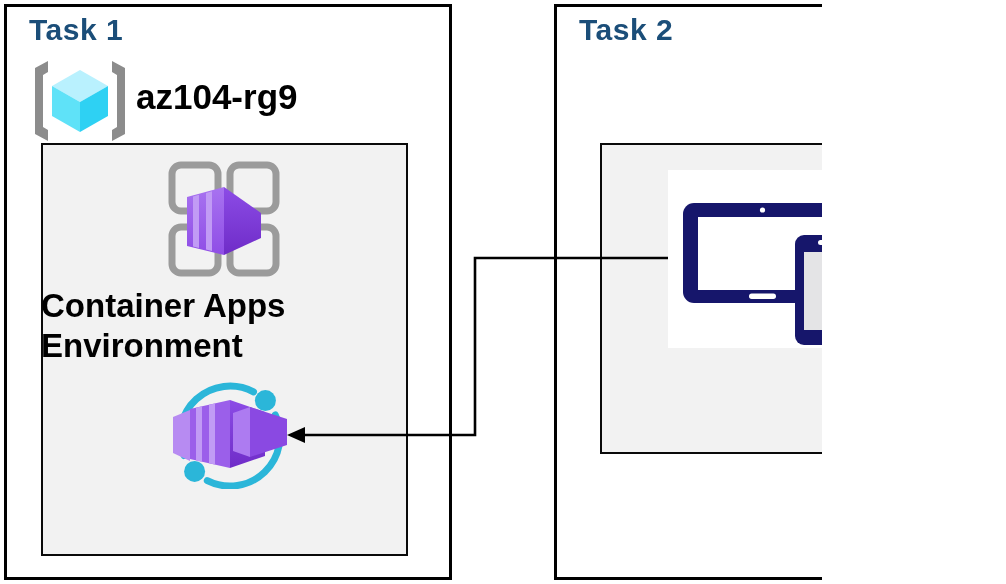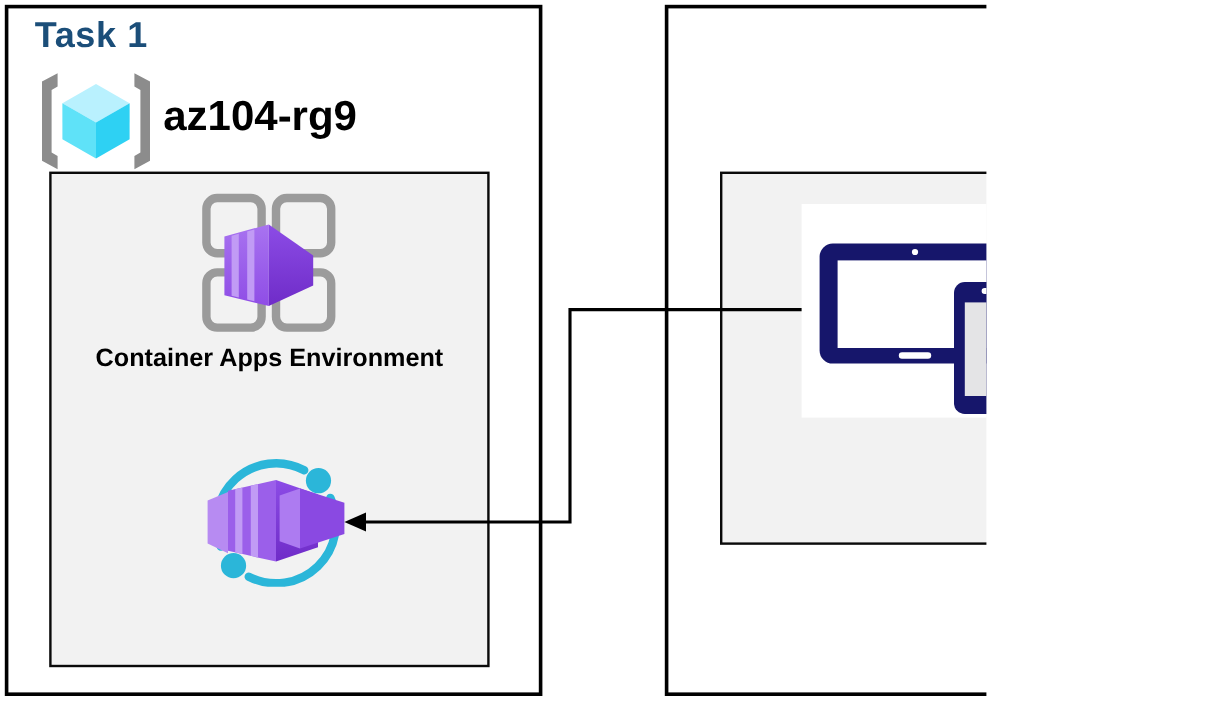--- a/index.html
+++ b/index.html
@@ -25,21 +25,21 @@
   }
   #task1-inner { left:41px; top:143px; width:367px; height:413px; }
   #task2-inner { left:600px; top:143px; width:366px; height:311px; }
   .icon-abs { position:absolute; line-height:0; }
   #rg-icon      { left:32px;  top:59px;  }
   #env-icon     { left:165px; top:158px; }
   #app-icon     { left:169px; top:382px; }
   #white-plate  { position:absolute; left:668px; top:170px; width:229px; height:178px; background:#ffffff; }
   .node-label {
     position:absolute; font-weight:700; color:#000000;
-    font-size:21px; line-height:1.21; text-align:center;
+    font-size:33px; line-height:1.21; text-align:left;
   }
   #rg-label { left:136px; top:76px; font-size:35px; text-align:left; white-space:nowrap; }
   #env-label  { left:41px;  top:286px; width:367px; }
   #app-label  { left:41px;  top:490px; width:367px; }
   #test-label { left:600px; top:368px; width:366px; }
   #connector-overlay {
     position:absolute; left:0; top:0; width:1006px; height:584px;
     pointer-events:none;
   }
 </style>
@@ -108,20 +108,21 @@
       <polygon points="40,22.7 46,21.4 46,82.6 40,81.2" fill="#C19BF5"></polygon>
       <polygon points="61,18 96,30 96,74 61,86" fill="url(#appGrad)"></polygon>
       <polygon points="64,31 81,25 81,75 64,69" fill="#AD7BF1"></polygon>
       <polygon points="81,25 118,37 118,63 81,75" fill="#8A49E2"></polygon>
       <circle cx="96.4" cy="18.6" r="10.5" fill="#2BB6D9"></circle>
       <circle cx="25.6" cy="89.4" r="10.5" fill="#2BB6D9"></circle>
     </svg>
   </div>
 
   <div class="outer-box" id="task2-box"></div>
+  <div class="task-title" id="task2-title">Task 2</div>
 
   <div class="inner-box" id="task2-inner"></div>
 
   <div id="white-plate"></div>
   <div class="icon-abs" style="left:668px; top:170px;">
     <svg width="229" height="178" viewBox="0 0 229 178">
       <rect x="15" y="33" width="159" height="100" rx="11" fill="#16166B"></rect>
       <rect x="30" y="47" width="129" height="73" fill="#ffffff"></rect>
       <circle cx="94.5" cy="40" r="2.6" fill="#ffffff"></circle>
       <rect x="81" y="123.5" width="27" height="5.5" rx="2.7" fill="#ffffff"></rect>

